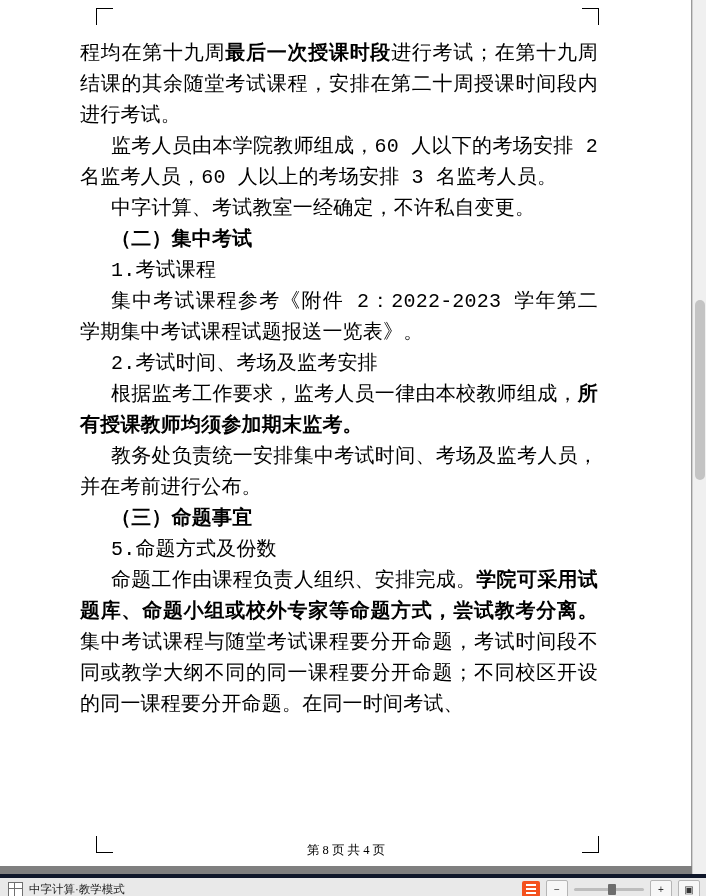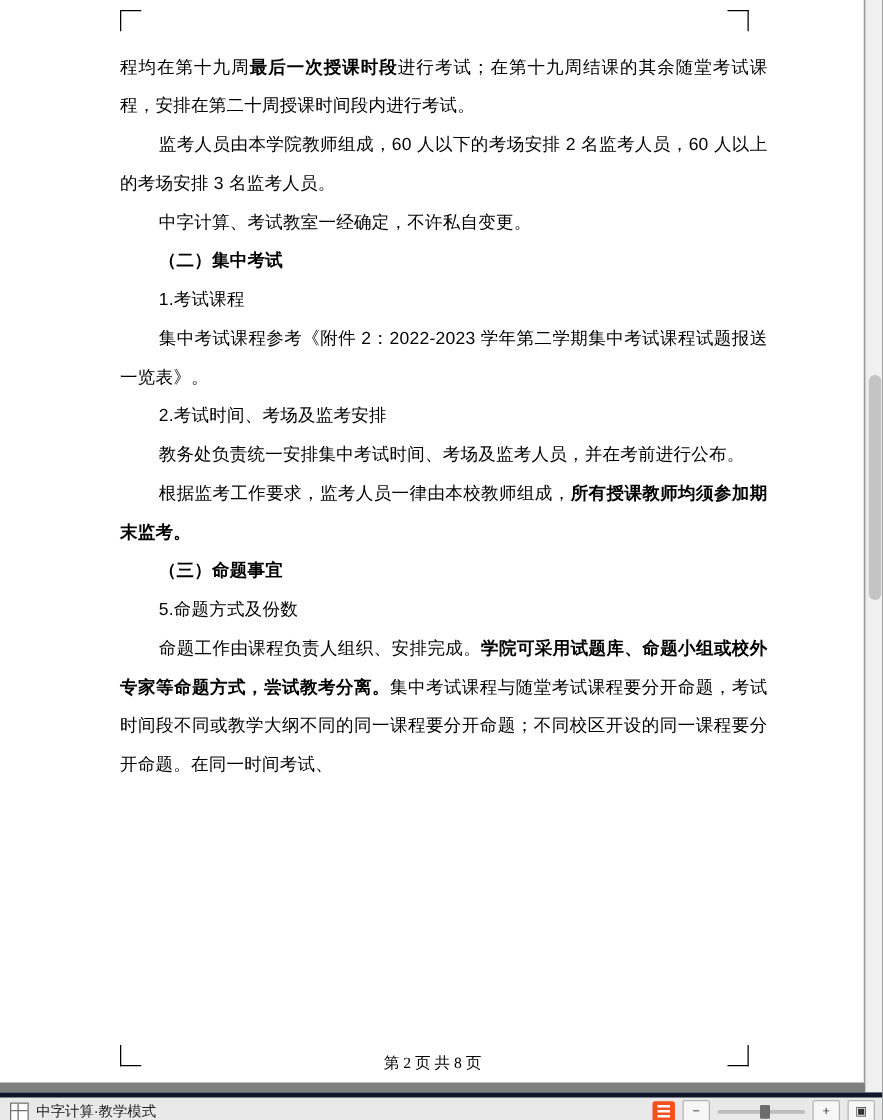--- a/index.html
+++ b/index.html
@@ -33,25 +33,25 @@
   }
   .crop .v, .crop .h {
     position: absolute;
     background: #000;
   }
   .crop .v { width: 1px; height: 17px; }
   .crop .h { height: 1px; width: 17px; }
 
   .text-col {
     position: absolute;
-    left: 96px;
+    left: 80px;
     top: 38px;
     width: 518px;
-    font-family: Liberation Sans, sans-serif;
-    font-size: 14px;
+    font-family: Liberation Mono, monospace;
+    font-size: 20px;
     line-height: 31px;
     color: #000;
     letter-spacing: 0.2px;
   }
   .p {
     margin: 0;
     text-align: justify;
     text-justify: inter-ideograph;
   }
   .indent { text-indent: 31px; }
@@ -188,28 +188,28 @@
     </div>
 
     <div class="text-col" id="body-text">
         <p class="p"><span>程均在第十九周</span><span class="b">最后一次授课时段</span><span>进行考试；在第十九周结课的其余随堂考试课程，安排在第二十周授课时间段内进行考试。</span></p>
         <p class="p indent"><span>监考人员由本学院教师组成，60 人以下的考场安排 2 名监考人员，60 人以上的考场安排 3 名监考人员。</span></p>
         <p class="p indent"><span>中字计算、考试教室一经确定，不许私自变更。</span></p>
         <p class="p indent"><span class="b">（二）集中考试</span></p>
         <p class="p indent"><span>1.考试课程</span></p>
         <p class="p indent"><span>集中考试课程参考《附件 2：2022-2023 学年第二学期集中考试课程试题报送一览表》。</span></p>
         <p class="p indent"><span>2.考试时间、考场及监考安排</span></p>
+        <p class="p indent"><span>根据监考工作要求，监考人员一律由本校教师组成，</span><span class="b">所有授课教师均须参加期末监考。</span></p>
         <p class="p indent"><span>教务处负责统一安排集中考试时间、考场及监考人员，并在考前进行公布。</span></p>
-        <p class="p indent"><span>根据监考工作要求，监考人员一律由本校教师组成，</span><span class="b">所有授课教师均须参加期末监考。</span></p>
         <p class="p indent"><span class="b">（三）命题事宜</span></p>
         <p class="p indent"><span>5.命题方式及份数</span></p>
         <p class="p indent"><span>命题工作由课程负责人组织、安排完成。</span><span class="b">学院可采用试题库、命题小组或校外专家等命题方式，尝试教考分离。</span><span>集中考试课程与随堂考试课程要分开命题，考试时间段不同或教学大纲不同的同一课程要分开命题；不同校区开设的同一课程要分开命题。在同一时间考试、</span></p>
       </div>
 
-    <div class="footer">第 2 页 共 8 页</div>
+    <div class="footer">第 8 页 共 4 页</div>
   </div>
 
   <div class="scrollbar">
     <div class="thumb"></div>
   </div>
 
   <div class="taskbar">
     <div class="tb-left">
       <span class="tb-icon grid"></span>
       <span class="tb-label">中字计算·教学模式</span>

